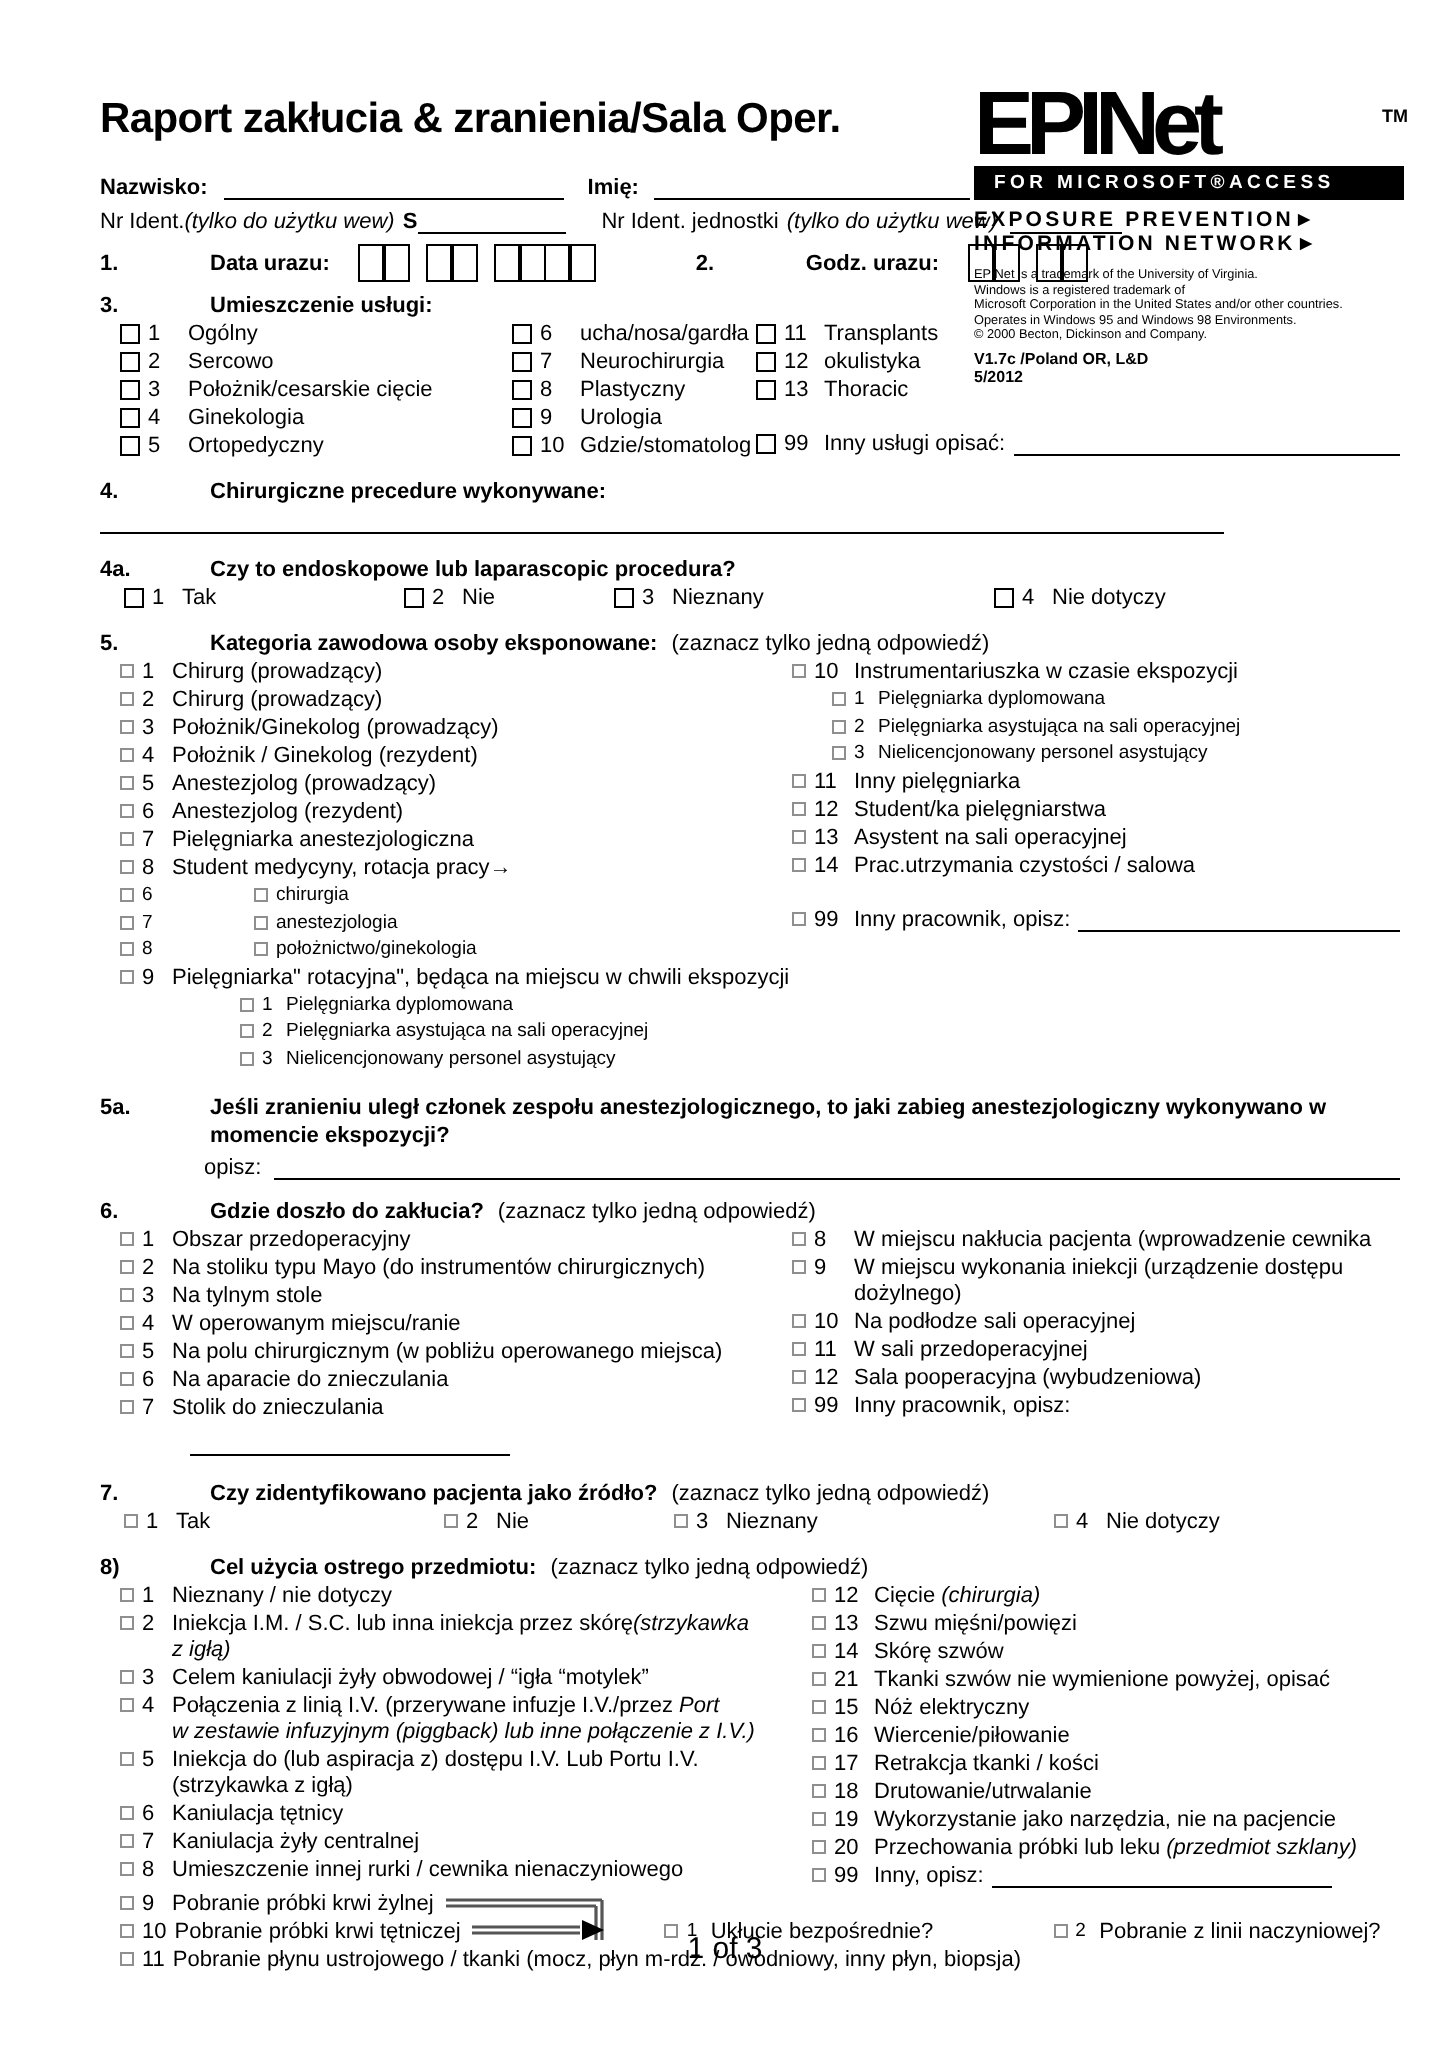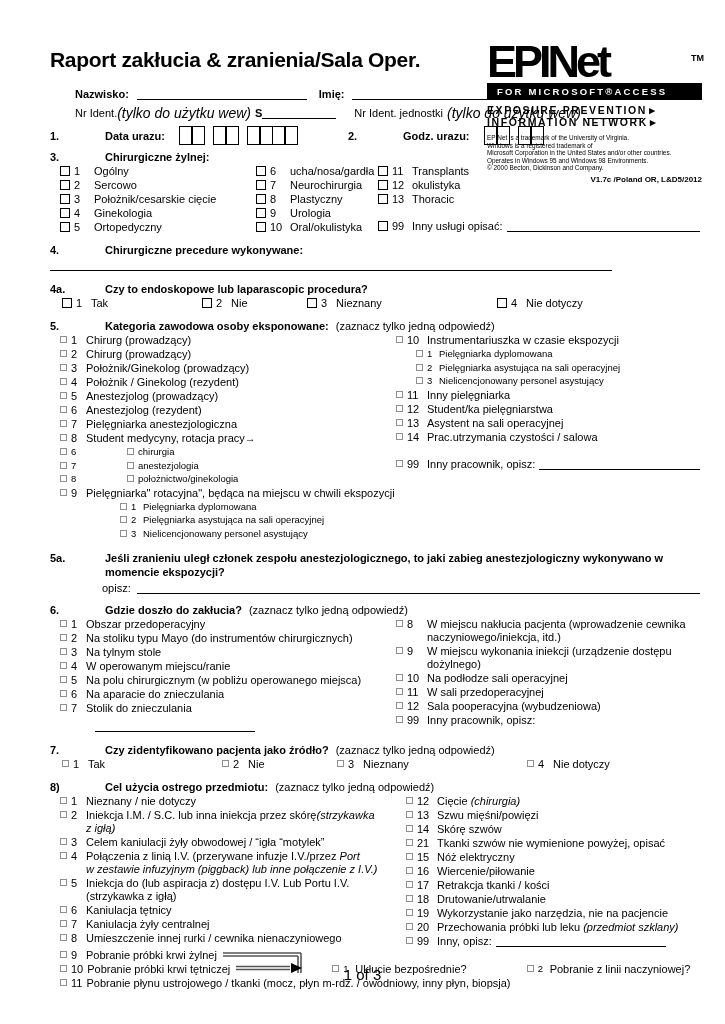--- a/index.html
+++ b/index.html
@@ -9,27 +9,27 @@
 
   
   .title { font-size:21px; font-weight:bold; letter-spacing:-.3px; margin:6px 0 16px 0; }
   .logo { position:absolute; left:487px; top:42px; width:215px; }
   .logo-big { font-weight:bold; font-size:45px; letter-spacing:-4px; line-height:40px; position:relative; }
   .logo-tm { position:absolute; right:-2px; top:-4px; font-size:9px; font-weight:bold; letter-spacing:0;margin-left:30px; }
   .logo-bar { background:#000; color:#fff; font-weight:bold; font-size:9.5px; letter-spacing:2.2px; padding:3px 4px 3px 10px; margin-top:1px; }
   .logo-l1 { font-weight:bold; font-size:10.5px; letter-spacing:1.6px; margin-top:4px; }
   .logo-l2 { font-weight:bold; font-size:10.5px; letter-spacing:1.6px; }
   .fineprint { margin-top:6px; font-size:6.4px; line-height:7.6px; }
-  .verline { display:flex; justify-content:flex-end; font-size:8px; font-weight:bold; margin-top:3px; }
+  .verline { display:flex; justify-content:flex-start; font-size:8px; font-weight:bold; margin-top:3px;flex-direction:column; }
 
   
-  .idrow { display:flex; align-items:center; margin-bottom:5px;margin-left:25px; }
+  .idrow { display:flex; align-items:flex-start; margin-bottom:5px; }
   .b { font-weight:bold; }
   .i { font-style:italic; }
-  .small { font-size:14px; }
+  .small { font-size:11px; }
   .ul { display:inline-block; border-bottom:1px solid #000; height:12px; }
 
   
   .q { display:flex; margin-top:10px; }
   .qn { width:55px; font-weight:bold; flex:none; }
   .qt { font-weight:bold; }
   .qnote { margin-left:7px; }
   .hang { padding-left:55px; text-indent:-55px; font-weight:bold; line-height:14px; margin-top:10px; }
   .hang .qn { display:inline-block; width:55px; text-indent:0; }
 
@@ -129,21 +129,21 @@
         </span>
       <span class="bgroup">
           <span class="dbox"></span>
           <span class="dbox"></span>
         </span>
     </span>
   </div>
 
   <div class="q" style="margin-top:6px">
     <span class="qn">3.</span>
-    <span class="qt">Chirurgiczne żylnej:</span>
+    <span class="qt">Umieszczenie usługi:</span>
   </div>
   <div class="cols3 sec">
     <div class="c31">
       <div class="it">
           <span class="cb"></span>
           <span class="n2">1</span>
           <span class="t">Ogólny</span>
         </div>
       <div class="it">
           <span class="cb"></span>
@@ -183,21 +183,21 @@
           <span class="t">Plastyczny</span>
         </div>
       <div class="it">
           <span class="cb"></span>
           <span class="n2">9</span>
           <span class="t">Urologia</span>
         </div>
       <div class="it">
           <span class="cb"></span>
           <span class="n2">10</span>
-          <span class="t">Oral/okulistyka</span>
+          <span class="t">Gdzie/stomatolog</span>
         </div>
     </div>
     <div class="c33">
       <div class="it">
           <span class="cb"></span>
           <span class="n2">11</span>
           <span class="t">Transplants</span>
         </div>
       <div class="it">
           <span class="cb"></span>
@@ -441,21 +441,21 @@
           <span class="cbs"></span>
           <span class="n">7</span>
           <span class="t">Stolik do znieczulania</span>
         </div>
       <div class="ul" style="width:160px;margin:4px 0 0 35px"></div>
     </div>
     <div class="colR">
       <div class="it">
           <span class="cbs"></span>
           <span class="n2">8</span>
-          <span class="t"><span>W miejscu nakłucia pacjenta (wprowadzenie cewnika</span><div>naczyniowego/iniekcja, itd.)</div></span>
+          <span class="t"><span>W miejscu nakłucia pacjenta (wprowadzenie cewnika</span></span>
         </div>
       <div class="it">
           <span class="cbs"></span>
           <span class="n2">9</span>
           <span class="t">W miejscu wykonania iniekcji (urządzenie dostępu dożylnego)</span>
         </div>
       <div class="it">
           <span class="cbs"></span>
           <span class="n2">10</span>
           <span class="t">Na podłodze sali operacyjnej</span>

